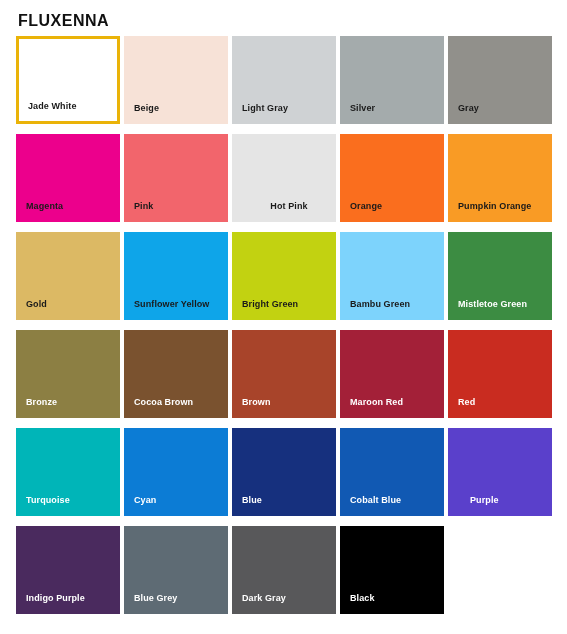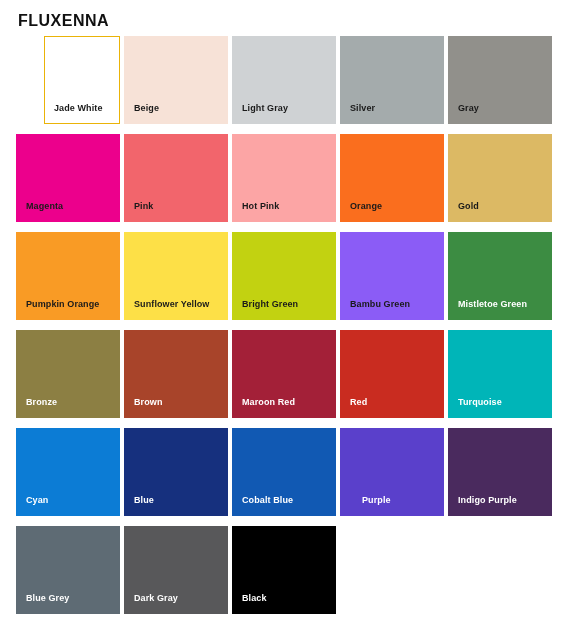--- a/index.html
+++ b/index.html
@@ -43,22 +43,21 @@
     box-sizing: border-box;
   }
   .swatch {
     position: relative;
     box-sizing: border-box;
     display: flex;
     align-items: flex-end;
     overflow: hidden;
   }
   .swatch.bordered {
-    border: 1px solid #eab308;
-    margin-left: 28px;
+    border: 3px solid #eab308;
   }
   .swatch-label {
     font-family: "Liberation Sans", sans-serif;
     font-size: 9px;
     font-weight: bold;
     letter-spacing: 0.1px;
     line-height: 1.1;
     padding: 0 0 10px 10px;
     white-space: nowrap;
   }
@@ -91,46 +90,49 @@
       </div>
       <div class="swatch" style="background-color: rgb(145, 144, 139);">
         <span class="swatch-label" style="color: rgb(26, 26, 26);">Gray</span>
       </div>
       <div class="swatch" style="background-color: rgb(236, 0, 140);">
         <span class="swatch-label" style="color: rgb(26, 26, 26);">Magenta</span>
       </div>
       <div class="swatch" style="background-color: rgb(242, 101, 108);">
         <span class="swatch-label" style="color: rgb(26, 26, 26);">Pink</span>
       </div>
-      <div class="swatch" style="background-color: #fca5a5;">
+      <div class="swatch" style="background-color: #e5e5e5; justify-content: center;">
         <span class="swatch-label" style="color: rgb(26, 26, 26);">Hot Pink</span>
       </div>
       <div class="swatch" style="background-color: rgb(250, 110, 30);">
         <span class="swatch-label" style="color: rgb(26, 26, 26);">Orange</span>
       </div>
+      <div class="swatch" style="background-color: rgb(249, 155, 37);">
+        <span class="swatch-label" style="color: rgb(26, 26, 26);">Pumpkin Orange</span>
+      </div>
       <div class="swatch" style="background-color: rgb(220, 185, 100);">
         <span class="swatch-label" style="color: rgb(26, 26, 26);">Gold</span>
       </div>
-      <div class="swatch" style="background-color: rgb(249, 155, 37);">
-        <span class="swatch-label" style="color: rgb(26, 26, 26);">Pumpkin Orange</span>
-      </div>
-      <div class="swatch" style="background-color: #fde047;">
+      <div class="swatch" style="background-color: #0ea5e9;">
         <span class="swatch-label" style="color: rgb(26, 26, 26);">Sunflower Yellow</span>
       </div>
       <div class="swatch" style="background-color: rgb(194, 210, 17);">
         <span class="swatch-label" style="color: rgb(26, 26, 26);">Bright Green</span>
       </div>
-      <div class="swatch" style="background-color: #8b5cf6;">
+      <div class="swatch" style="background-color: #7dd3fc;">
         <span class="swatch-label" style="color: rgb(26, 26, 26);">Bambu Green</span>
       </div>
       <div class="swatch" style="background-color: rgb(60, 140, 66);">
         <span class="swatch-label" style="color: rgb(255, 255, 255);">Mistletoe Green</span>
       </div>
       <div class="swatch" style="background-color: rgb(140, 127, 67);">
         <span class="swatch-label" style="color: rgb(255, 255, 255);">Bronze</span>
+      </div>
+      <div class="swatch" style="background-color: rgb(122, 82, 47);">
+        <span class="swatch-label" style="color: rgb(255, 255, 255);">Cocoa Brown</span>
       </div>
       <div class="swatch" style="background-color: rgb(168, 68, 42);">
         <span class="swatch-label" style="color: rgb(255, 255, 255);">Brown</span>
       </div>
       <div class="swatch" style="background-color: rgb(163, 32, 56);">
         <span class="swatch-label" style="color: rgb(255, 255, 255);">Maroon Red</span>
       </div>
       <div class="swatch" style="background-color: rgb(201, 44, 32);">
         <span class="swatch-label" style="color: rgb(255, 255, 255);">Red</span>
       </div>

